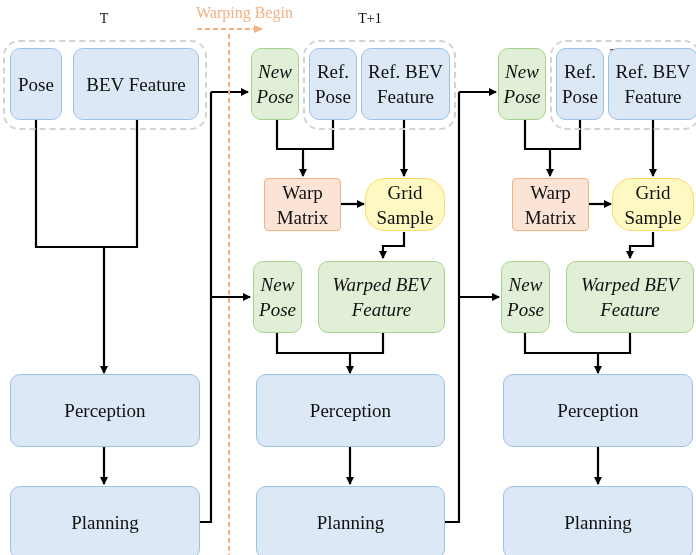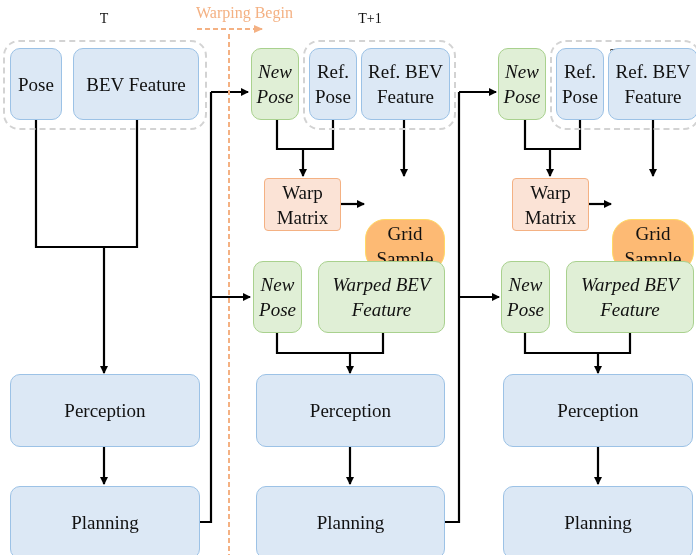--- a/index.html
+++ b/index.html
@@ -4,21 +4,21 @@
 <style>
   html, body { margin: 0; padding: 0; background: #ffffff; }
   body { width: 696px; height: 555px; position: relative; overflow: hidden;
          font-family: "Liberation Serif", "DejaVu Serif", serif; color: #111; }
   .box { position: absolute; box-sizing: border-box; border-radius: 10px;
          display: flex; align-items: center; justify-content: center; text-align: center;
          font-size: 19px; line-height: 25px; white-space: pre-line; }
   .blue { background: #dce8f5; border: 1.5px solid #9cc2e6; }
   .green { background: #e0efd6; border: 1.5px solid #a9d18e; font-style: italic; }
   .orange { background: #fbe3d6; border: 1.5px solid #f4b183; border-radius: 4px; }
-  .yellow { background: #fdba74; border: 1.5px solid #ffd966; border-radius: 20px; margin-top: 41px; }
+  .yellow { background: #fef9c3; border: 1.5px solid #ffd966; border-radius: 20px; }
   .group { position: absolute; box-sizing: border-box; border: 2px dashed #d3d3d3; border-radius: 16px; }
   .step-label { position: absolute; font-size: 14px; text-align: center; width: 60px; }
   .warp-label { position: absolute; font-size: 16px; color: #f4b183; white-space: nowrap; }
   svg.wires { position: absolute; left: 0; top: 0; }
 </style>
 </head>
 <body>
 
 <svg class="wires" width="696" height="555">
   <defs>

